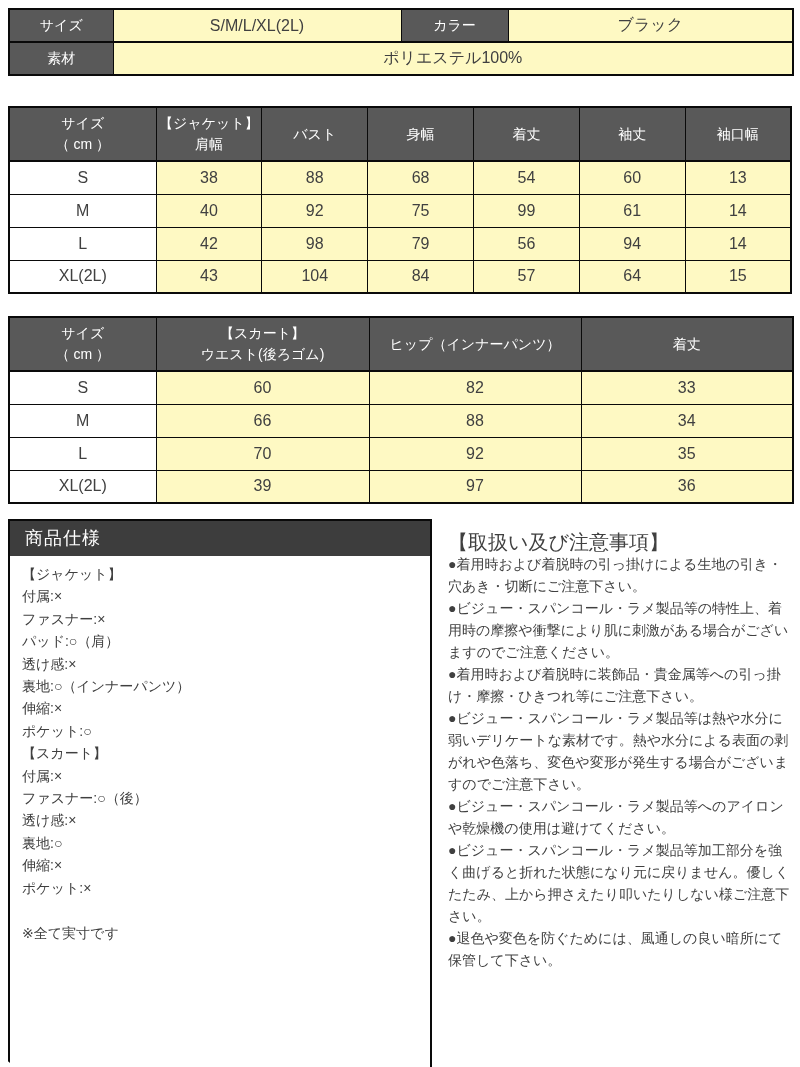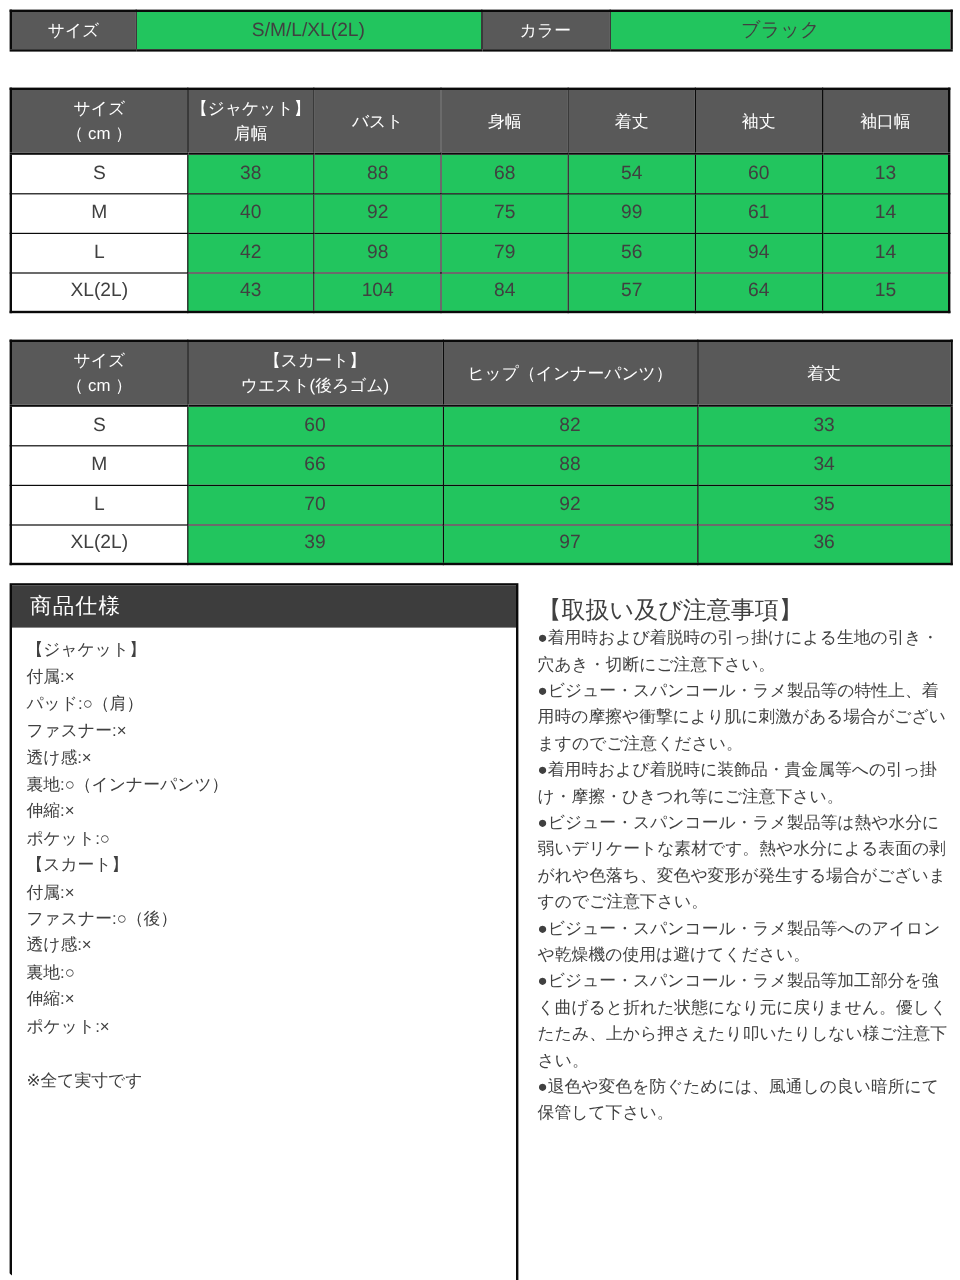--- a/index.html
+++ b/index.html
@@ -39,21 +39,21 @@
     overflow: hidden;
     white-space: nowrap;
   }
   table.tbl th {
     background: var(--header-bg);
     color: var(--header-text);
     font-weight: normal;
     font-size: 14px;
   }
   table.tbl td {
-    background: #22c55e;
+    background: #fef9c3;
     color: var(--text);
     font-size: 16px;
   }
   
   .summary { margin-bottom: 30px; }
   .summary th, .summary td { height: 33px; }
   .summary td { font-size: 16px; }
   .summary tr:first-child th, .summary tr:first-child td { border-bottom-width: 2px; }
   
   .size-table { margin-bottom: 22px; }
@@ -123,20 +123,24 @@
         <col style="width:107px">
         <col style="width:285px">
     </colgroup>
     <tbody>
       <tr>
         <th>サイズ</th>
         <td>S/M/L/XL(2L)</td>
         <th>カラー</th>
         <td>ブラック</td>
       </tr>
+      <tr>
+        <th>素材</th>
+        <td colspan="3">ポリエステル100%</td>
+      </tr>
     </tbody>
   </table>
 
   <table class="tbl size-table jacket">
     <colgroup>
       <col style="width:147px">
         <col>
         <col>
         <col>
         <col>
@@ -248,22 +252,22 @@
       </tr>
     </tbody>
   </table>
 
   <div class="bottom">
     <div class="spec-box">
       <div class="spec-title">商品仕様</div>
       <div class="spec-body">
           <div class="spec-line">【ジャケット】</div>
           <div class="spec-line">付属:×</div>
+          <div class="spec-line">ファスナー:×</div>
           <div class="spec-line">パッド:○（肩）</div>
-          <div class="spec-line">ファスナー:×</div>
           <div class="spec-line">透け感:×</div>
           <div class="spec-line">裏地:○（インナーパンツ）</div>
           <div class="spec-line">伸縮:×</div>
           <div class="spec-line">ポケット:○</div>
           <div class="spec-line">【スカート】</div>
           <div class="spec-line">付属:×</div>
           <div class="spec-line">ファスナー:○（後）</div>
           <div class="spec-line">透け感:×</div>
           <div class="spec-line">裏地:○</div>
           <div class="spec-line">伸縮:×</div>

